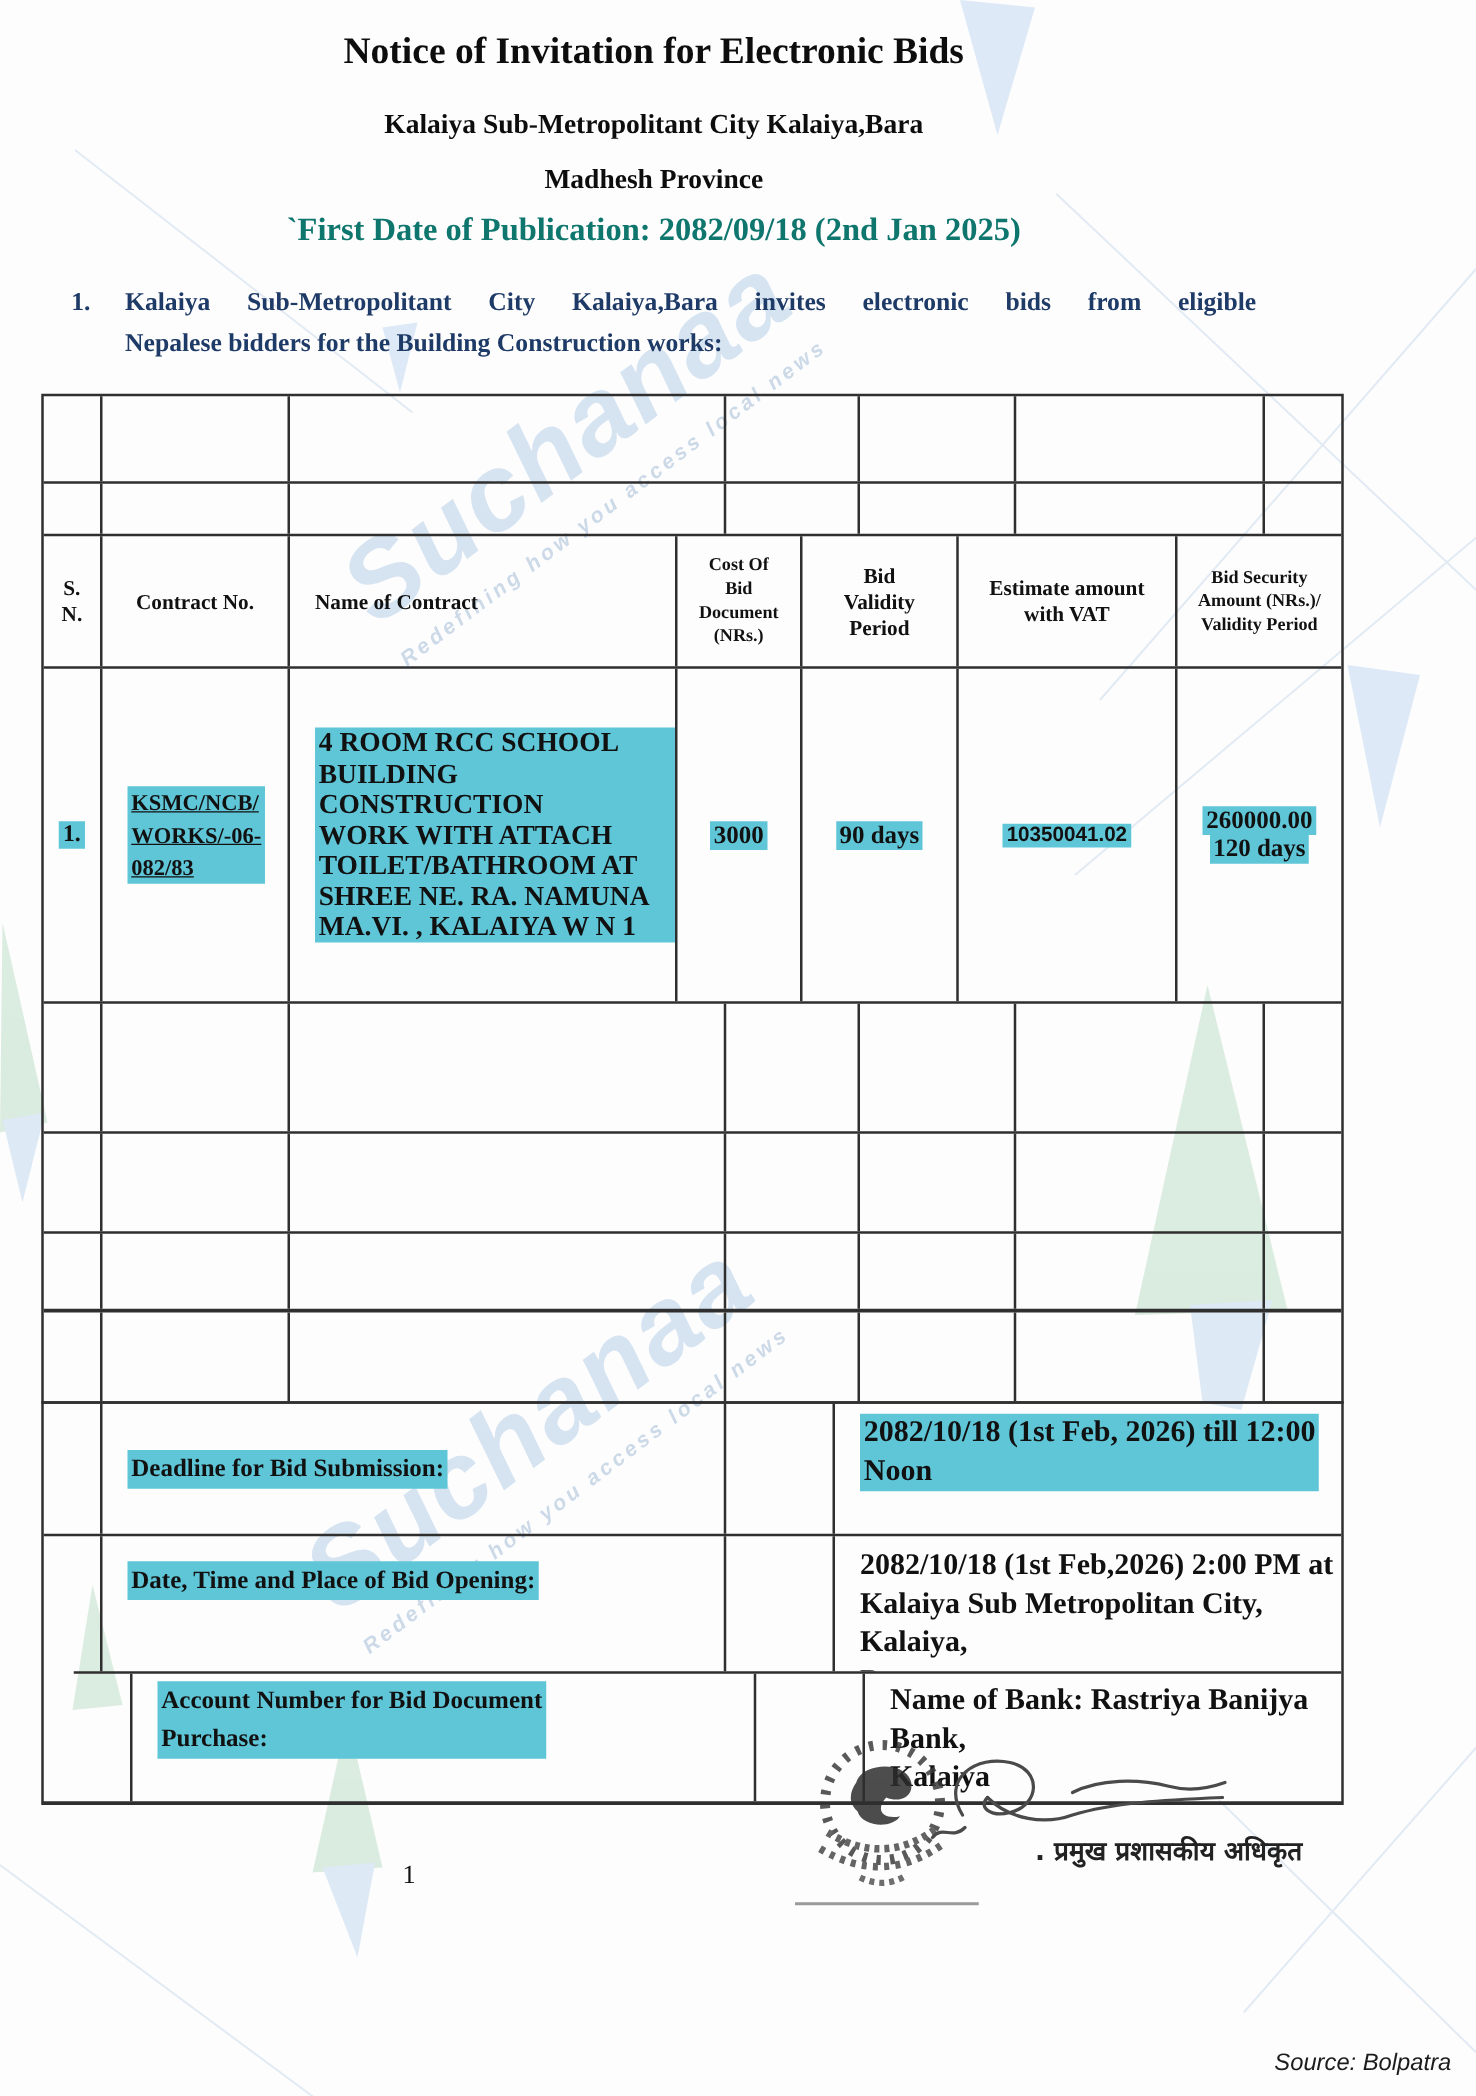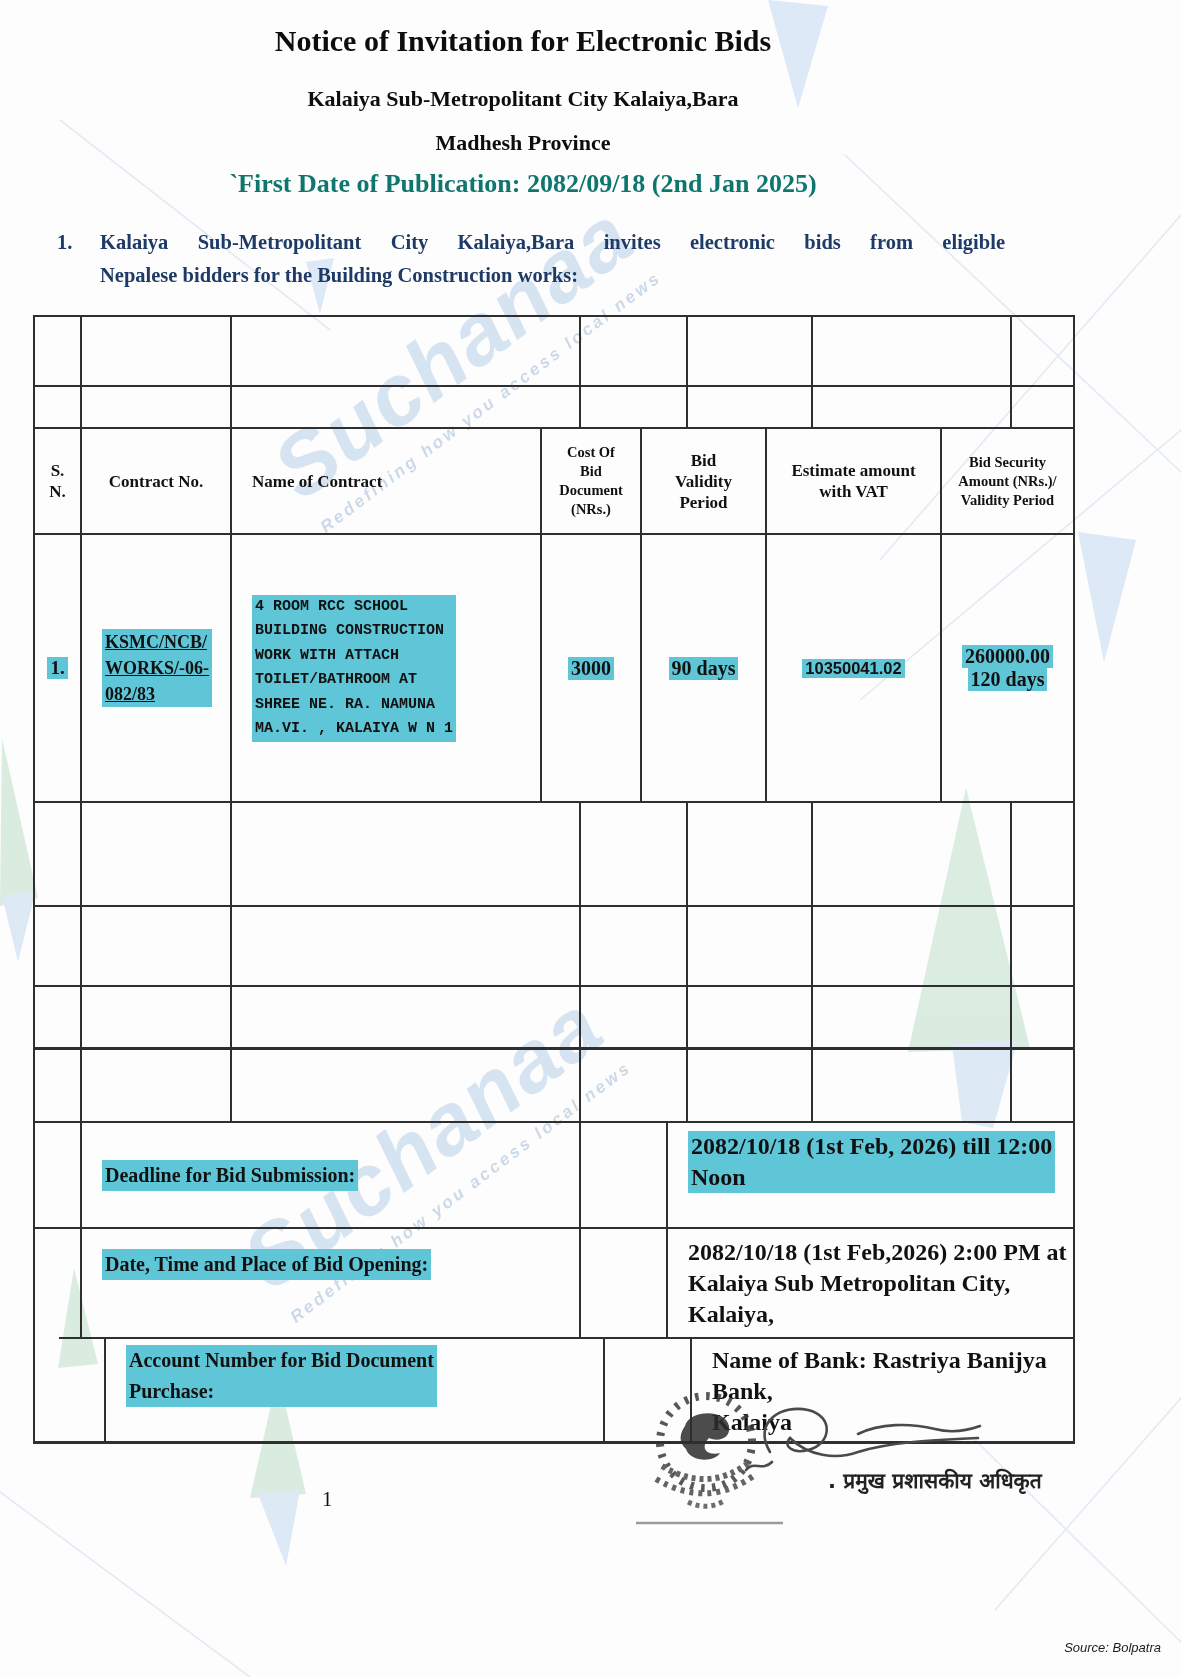--- a/index.html
+++ b/index.html
@@ -47,39 +47,39 @@
   .h-r5{height:102px;} .h-r6{height:78px;} .h-r7{height:60px;} .h-r8{height:71px;}
   .h-i1{height:104px;} .h-i2{height:108px;} .h-i3{height:102px;margin-left:24px;}
 
   .th{font-weight:bold;font-size:17px;line-height:21px;}
   .th.small{font-size:14.5px;line-height:19px;}
 
   .hl{background:#5fc6d8;padding:0 3px;box-decoration-break:clone;-webkit-box-decoration-break:clone;}
 
   .d-sn{font-size:19px;font-weight:bold;}
   .d-contract{font-size:18px;font-weight:bold;line-height:26px;text-decoration:underline;}
-  .d-name{font-size:15px;font-weight:bold;line-height:24.5px;font-family:Liberation Mono, monospace;}
+  .d-name{font-size:22px;font-weight:bold;line-height:24.5px;}
   .d-num{font-size:20px;font-weight:bold;}
   .d-est{font-size:16.5px;font-weight:bold;font-family:"Liberation Sans", sans-serif;}
   .sec-stack{display:flex;flex-direction:column;align-items:center;gap:0;}
 
   .ilabel{font-size:20px;font-weight:bold;line-height:31px;}
   .ivalue{font-size:24px;font-weight:bold;line-height:31px;text-align:left;}
   .pad-lab{padding-left:10px;}
   .pad-val{padding-left:8px;padding-top:8px;}
   .pt20{padding-top:20px;} .pt6{padding-top:6px;}
 
   
   .pageno{position:absolute;left:322px;top:1487px;font-size:21px;z-index:2;}
   .stamp{position:absolute;left:628px;top:1382px;z-index:2;}
   .sig{position:absolute;left:738px;top:1396px;z-index:2;}
   .sig-caption{position:absolute;left:828px;top:1466px;z-index:2;font-family:"DejaVu Sans", sans-serif;
                font-weight:bold;font-size:21px;color:#222;}
   .source{position:absolute;right:20px;top:1640px;z-index:2;font-family:"Liberation Sans", sans-serif;
-          font-style:italic;font-size:13px;color:#1c1c1c;}
+          font-style:italic;font-size:19px;color:#1c1c1c;}
 </style>
 </head>
 <body>
 
 <div class="page">
 
   <svg class="decor-svg" width="1181" height="1677" viewBox="0 0 1181 1677">
     <g stroke="#e2eaf3" stroke-width="1.6">
       <line x1="845" y1="155" x2="1181" y2="472"></line>
       <line x1="1181" y1="215" x2="880" y2="560"></line>

